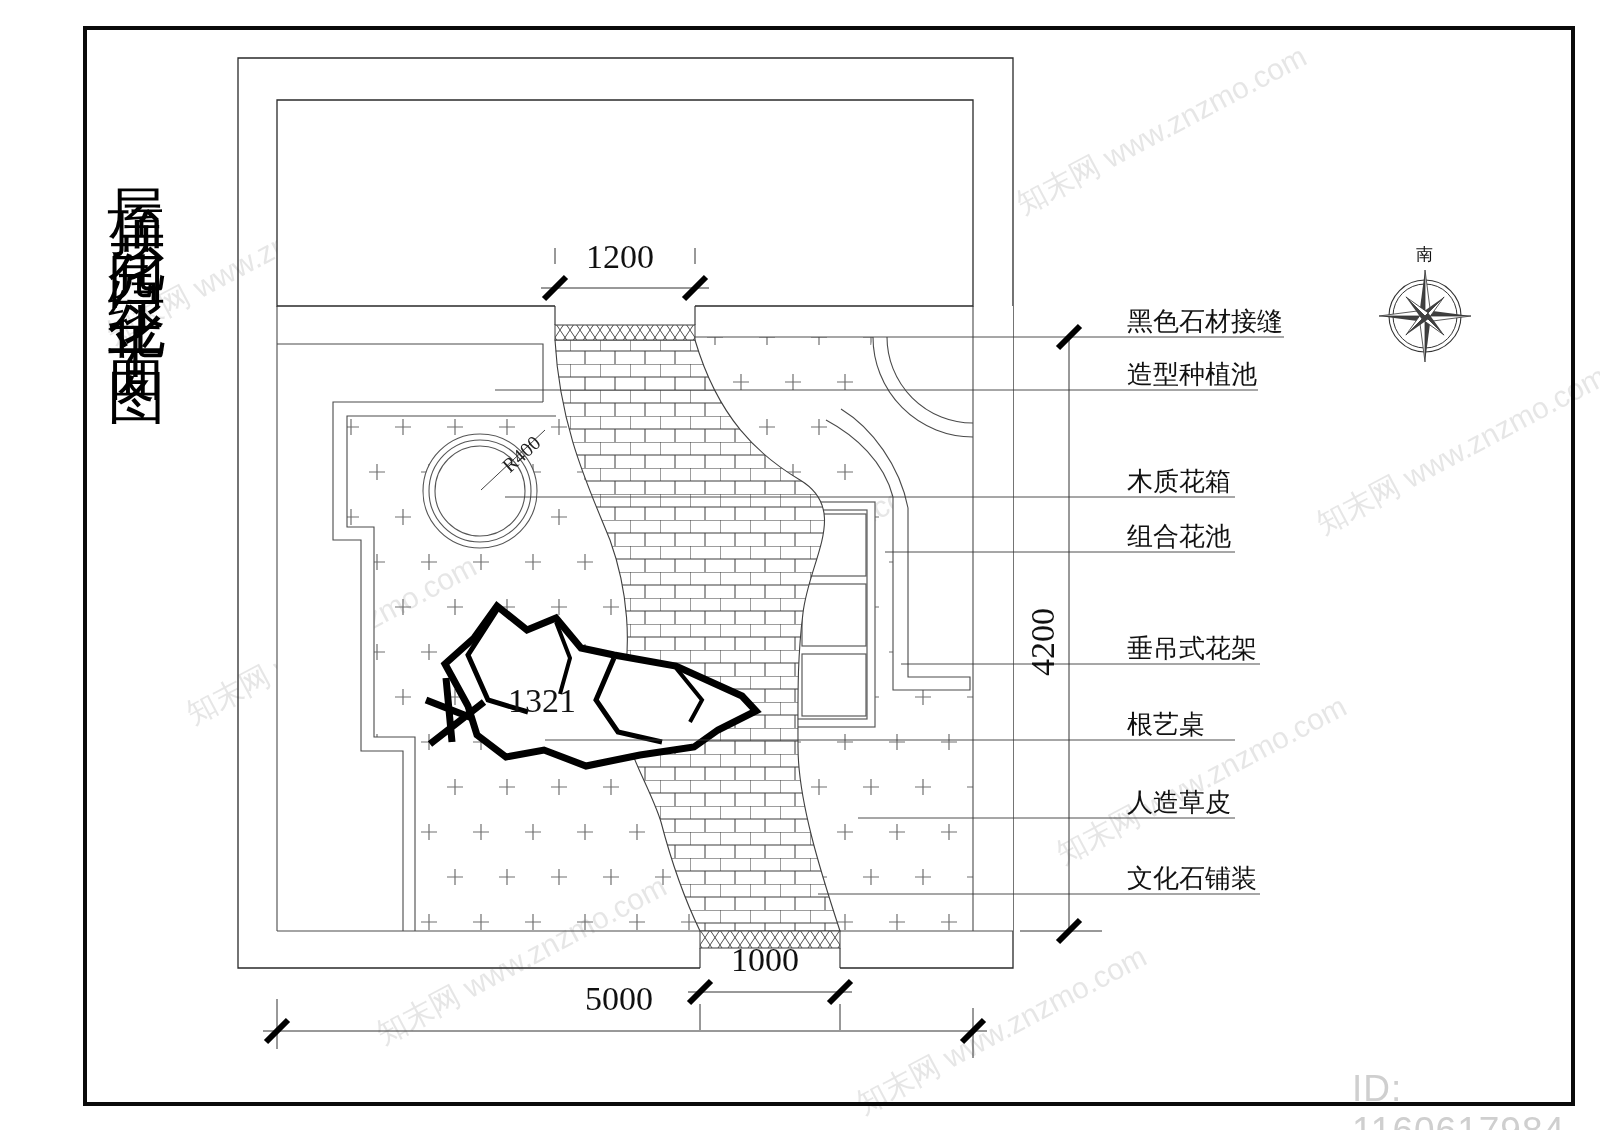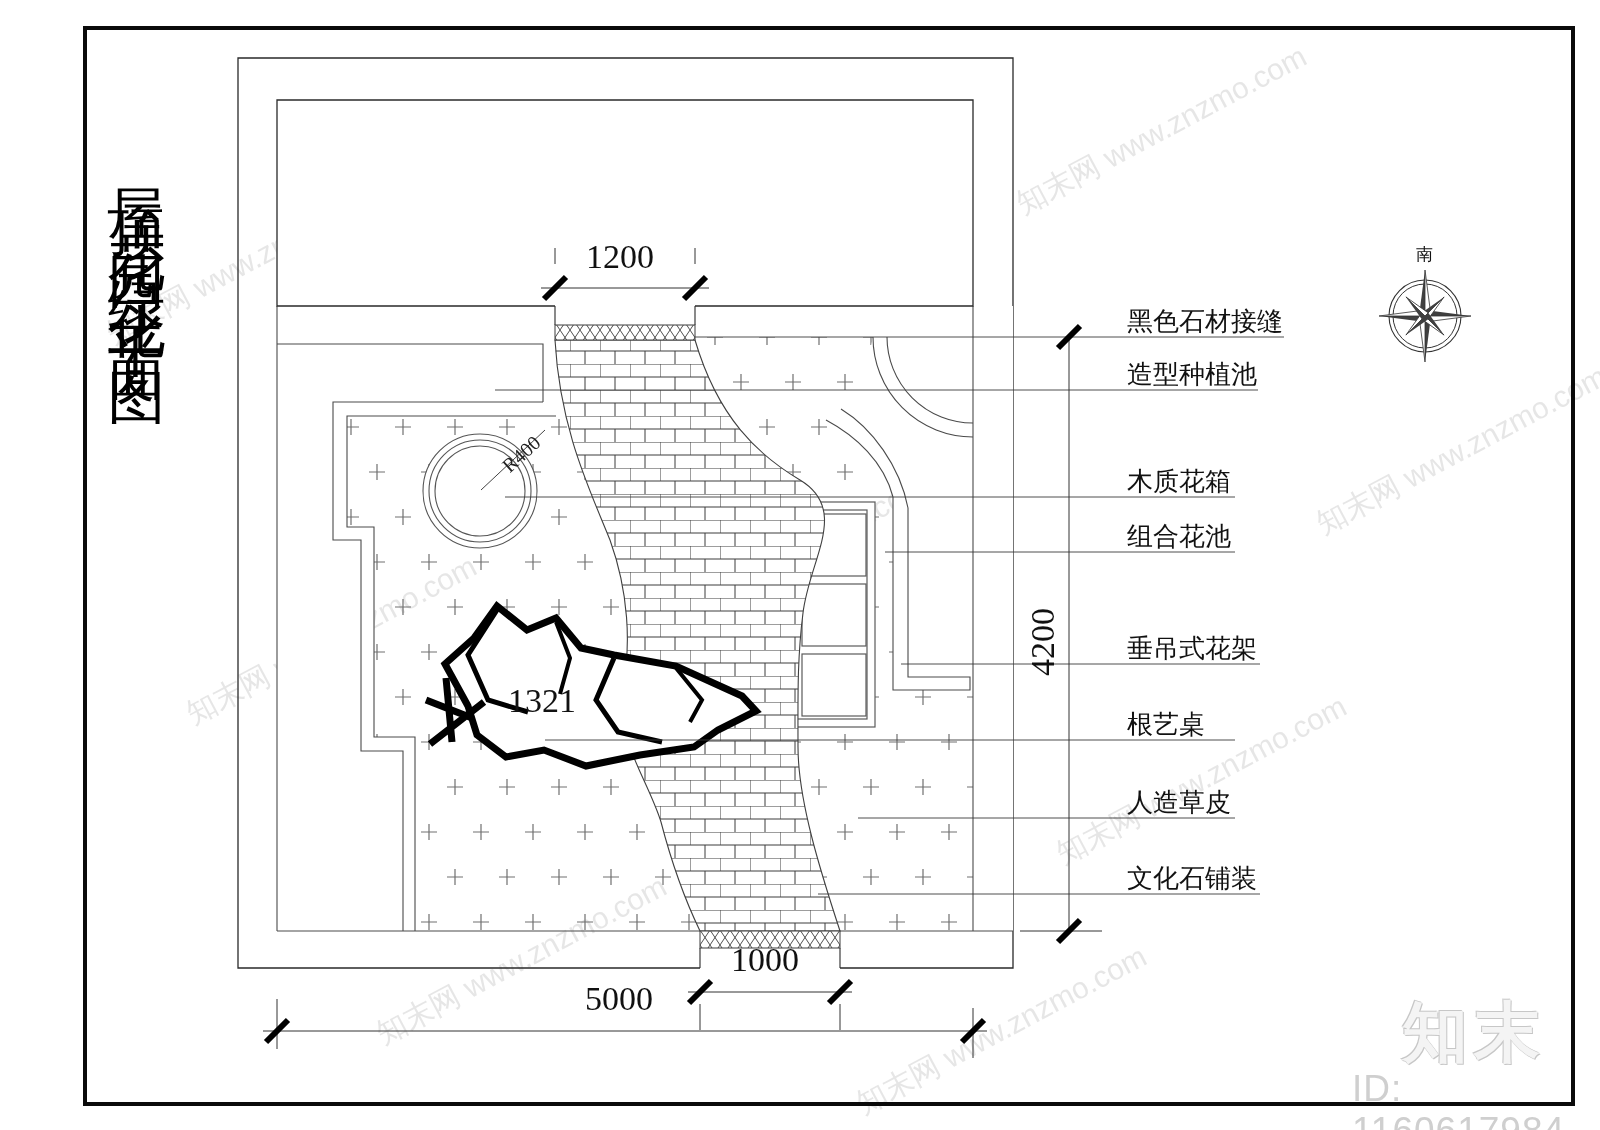--- a/index.html
+++ b/index.html
@@ -192,15 +192,14 @@
         </g>
         <use href="#pt2" transform="rotate(90)"></use>
         <use href="#pt2" transform="rotate(180)"></use>
         <use href="#pt2" transform="rotate(270)"></use>
       </g>
     </g>
   </svg>
 
   <div id="drawing-title">屋顶花园绿化平面图</div>
 
-  <div id="brand-watermark">知末</div>
   <div id="id-watermark">ID: 1160617984</div>
 </div>
 
 </body></html>

